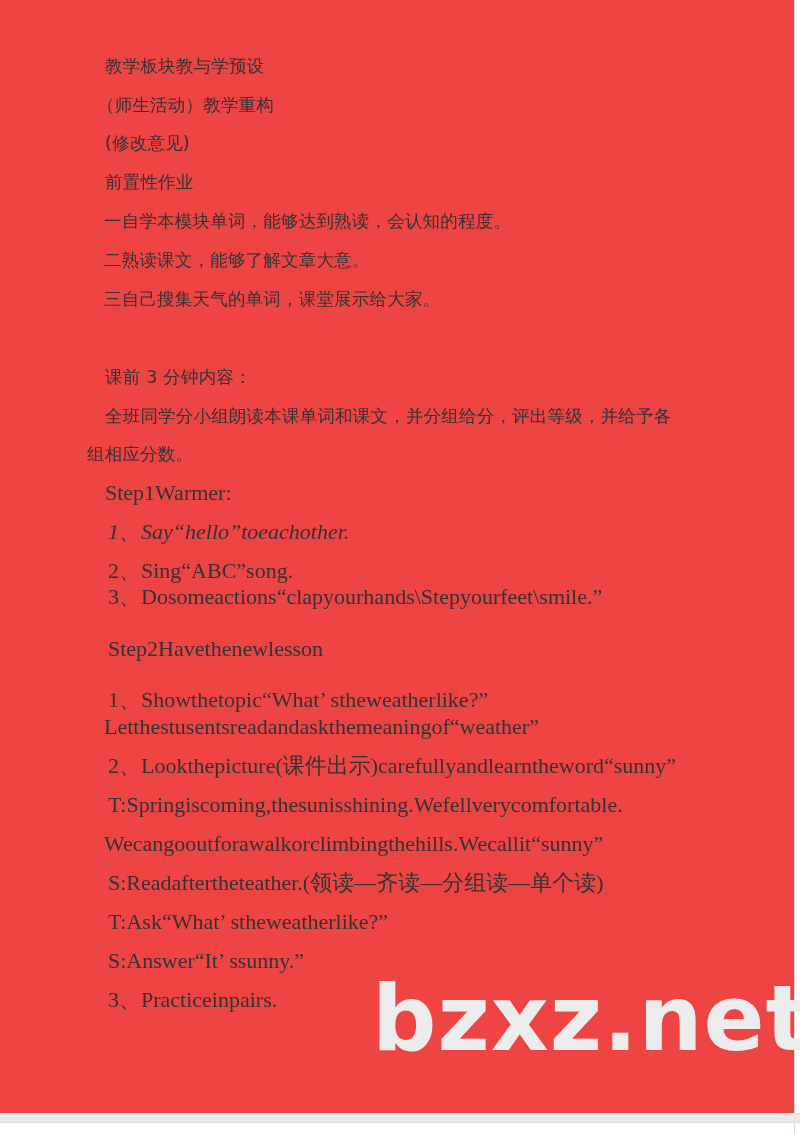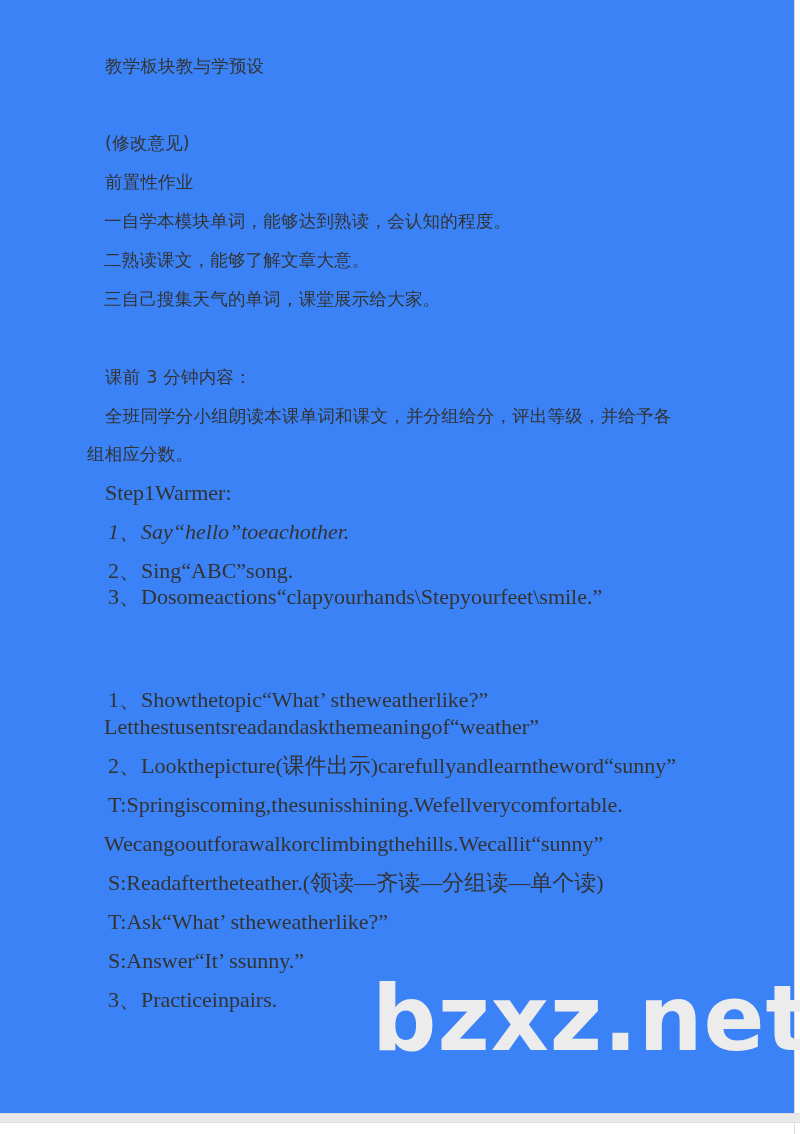--- a/index.html
+++ b/index.html
@@ -13,21 +13,21 @@
       position: relative;
       overflow: hidden;
       font-family: "Liberation Serif", "DejaVu Serif", serif;
     }
     .page {
       position: absolute;
       left: 0;
       top: 0;
       width: 795px;
       height: 1113px;
-      background: #3b82f6;
+      background: #ef4444;
       border-right: 1px solid #dcdcdc;
       box-sizing: border-box;
     }
     .page-gap {
       position: absolute;
       left: 0;
       top: 1113px;
       width: 800px;
       height: 10px;
       background: #e9e9e9;
@@ -68,36 +68,38 @@
     }
     .cn { font-family: "DejaVu Sans", "Liberation Sans", sans-serif; font-size: 17.5px; }
     .en { font-family: "Liberation Serif", "DejaVu Serif", serif; font-size: 22px; letter-spacing: 0; }
   </style>
 </head>
 <body>
 
 <div class="page">
 
   <div class="line cn" style="left:105px; top:55px;">教学板块教与学预设</div>
+  <div class="line cn" style="left:97px; top:94px;">（师生活动）教学重构</div>
   <div class="line cn" style="left:105px; top:132px;">(修改意见)</div>
   <div class="line cn" style="left:105px; top:171px;">前置性作业</div>
 
   <div class="line cn" style="left:104px; top:210px;">一自学本模块单词，能够达到熟读，会认知的程度。</div>
   <div class="line cn" style="left:104px; top:288px;">三自己搜集天气的单词，课堂展示给大家。</div>
   <div class="line cn" style="left:104px; top:249px;">二熟读课文，能够了解文章大意。</div>
 
   <div class="line cn" style="left:105px; top:366px;">课前 3 分钟内容：</div>
   <div class="line cn" style="left:105px; top:405px;">全班同学分小组朗读本课单词和课文，并分组给分，评出等级，并给予各</div>
   <div class="line cn" style="left:87px; top:443px;">组相应分数。</div>
 
   <div class="line en" style="left:105px; top:482px;">Step1Warmer:</div>
   <div class="line en" style="left:108px; top:521px;font-style:italic;">1、Say“hello”toeachother.</div>
   <div class="line en" style="left:108px; top:560px;">2、Sing“ABC”song.</div>
   <div class="line en" style="left:108px; top:586px;">3、Dosomeactions“clapyourhands\Stepyourfeet\smile.”</div>
 
+  <div class="line en" style="left:108px; top:638px;">Step2Havethenewlesson</div>
   <div class="line en" style="left:108px; top:677px;margin-top:12px;">1、Showthetopic“What’  stheweatherlike?”</div>
   <div class="line en" style="left:104px; top:716px;">Letthestusentsreadandaskthemeaningof“weather”</div>
   <div class="line en" style="left:108px; top:755px;">2、Lookthepicture(课件出示)carefullyandlearntheword“sunny”</div>
   <div class="line en" style="left:108px; top:794px;">T:Springiscoming,thesunisshining.Wefellverycomfortable.</div>
   <div class="line en" style="left:108px; top:872px;">S:Readaftertheteather.(领读—齐读—分组读—单个读)</div>
   <div class="line en" style="left:104px; top:833px;">Wecangooutforawalkorclimbingthehills.Wecallit“sunny”</div>
   <div class="line en" style="left:108px; top:911px;">T:Ask“What’  stheweatherlike?”</div>
   <div class="line en" style="left:108px; top:950px;">S:Answer“It’  ssunny.”</div>
   <div class="line en" style="left:108px; top:989px;">3、Practiceinpairs.</div>
 

